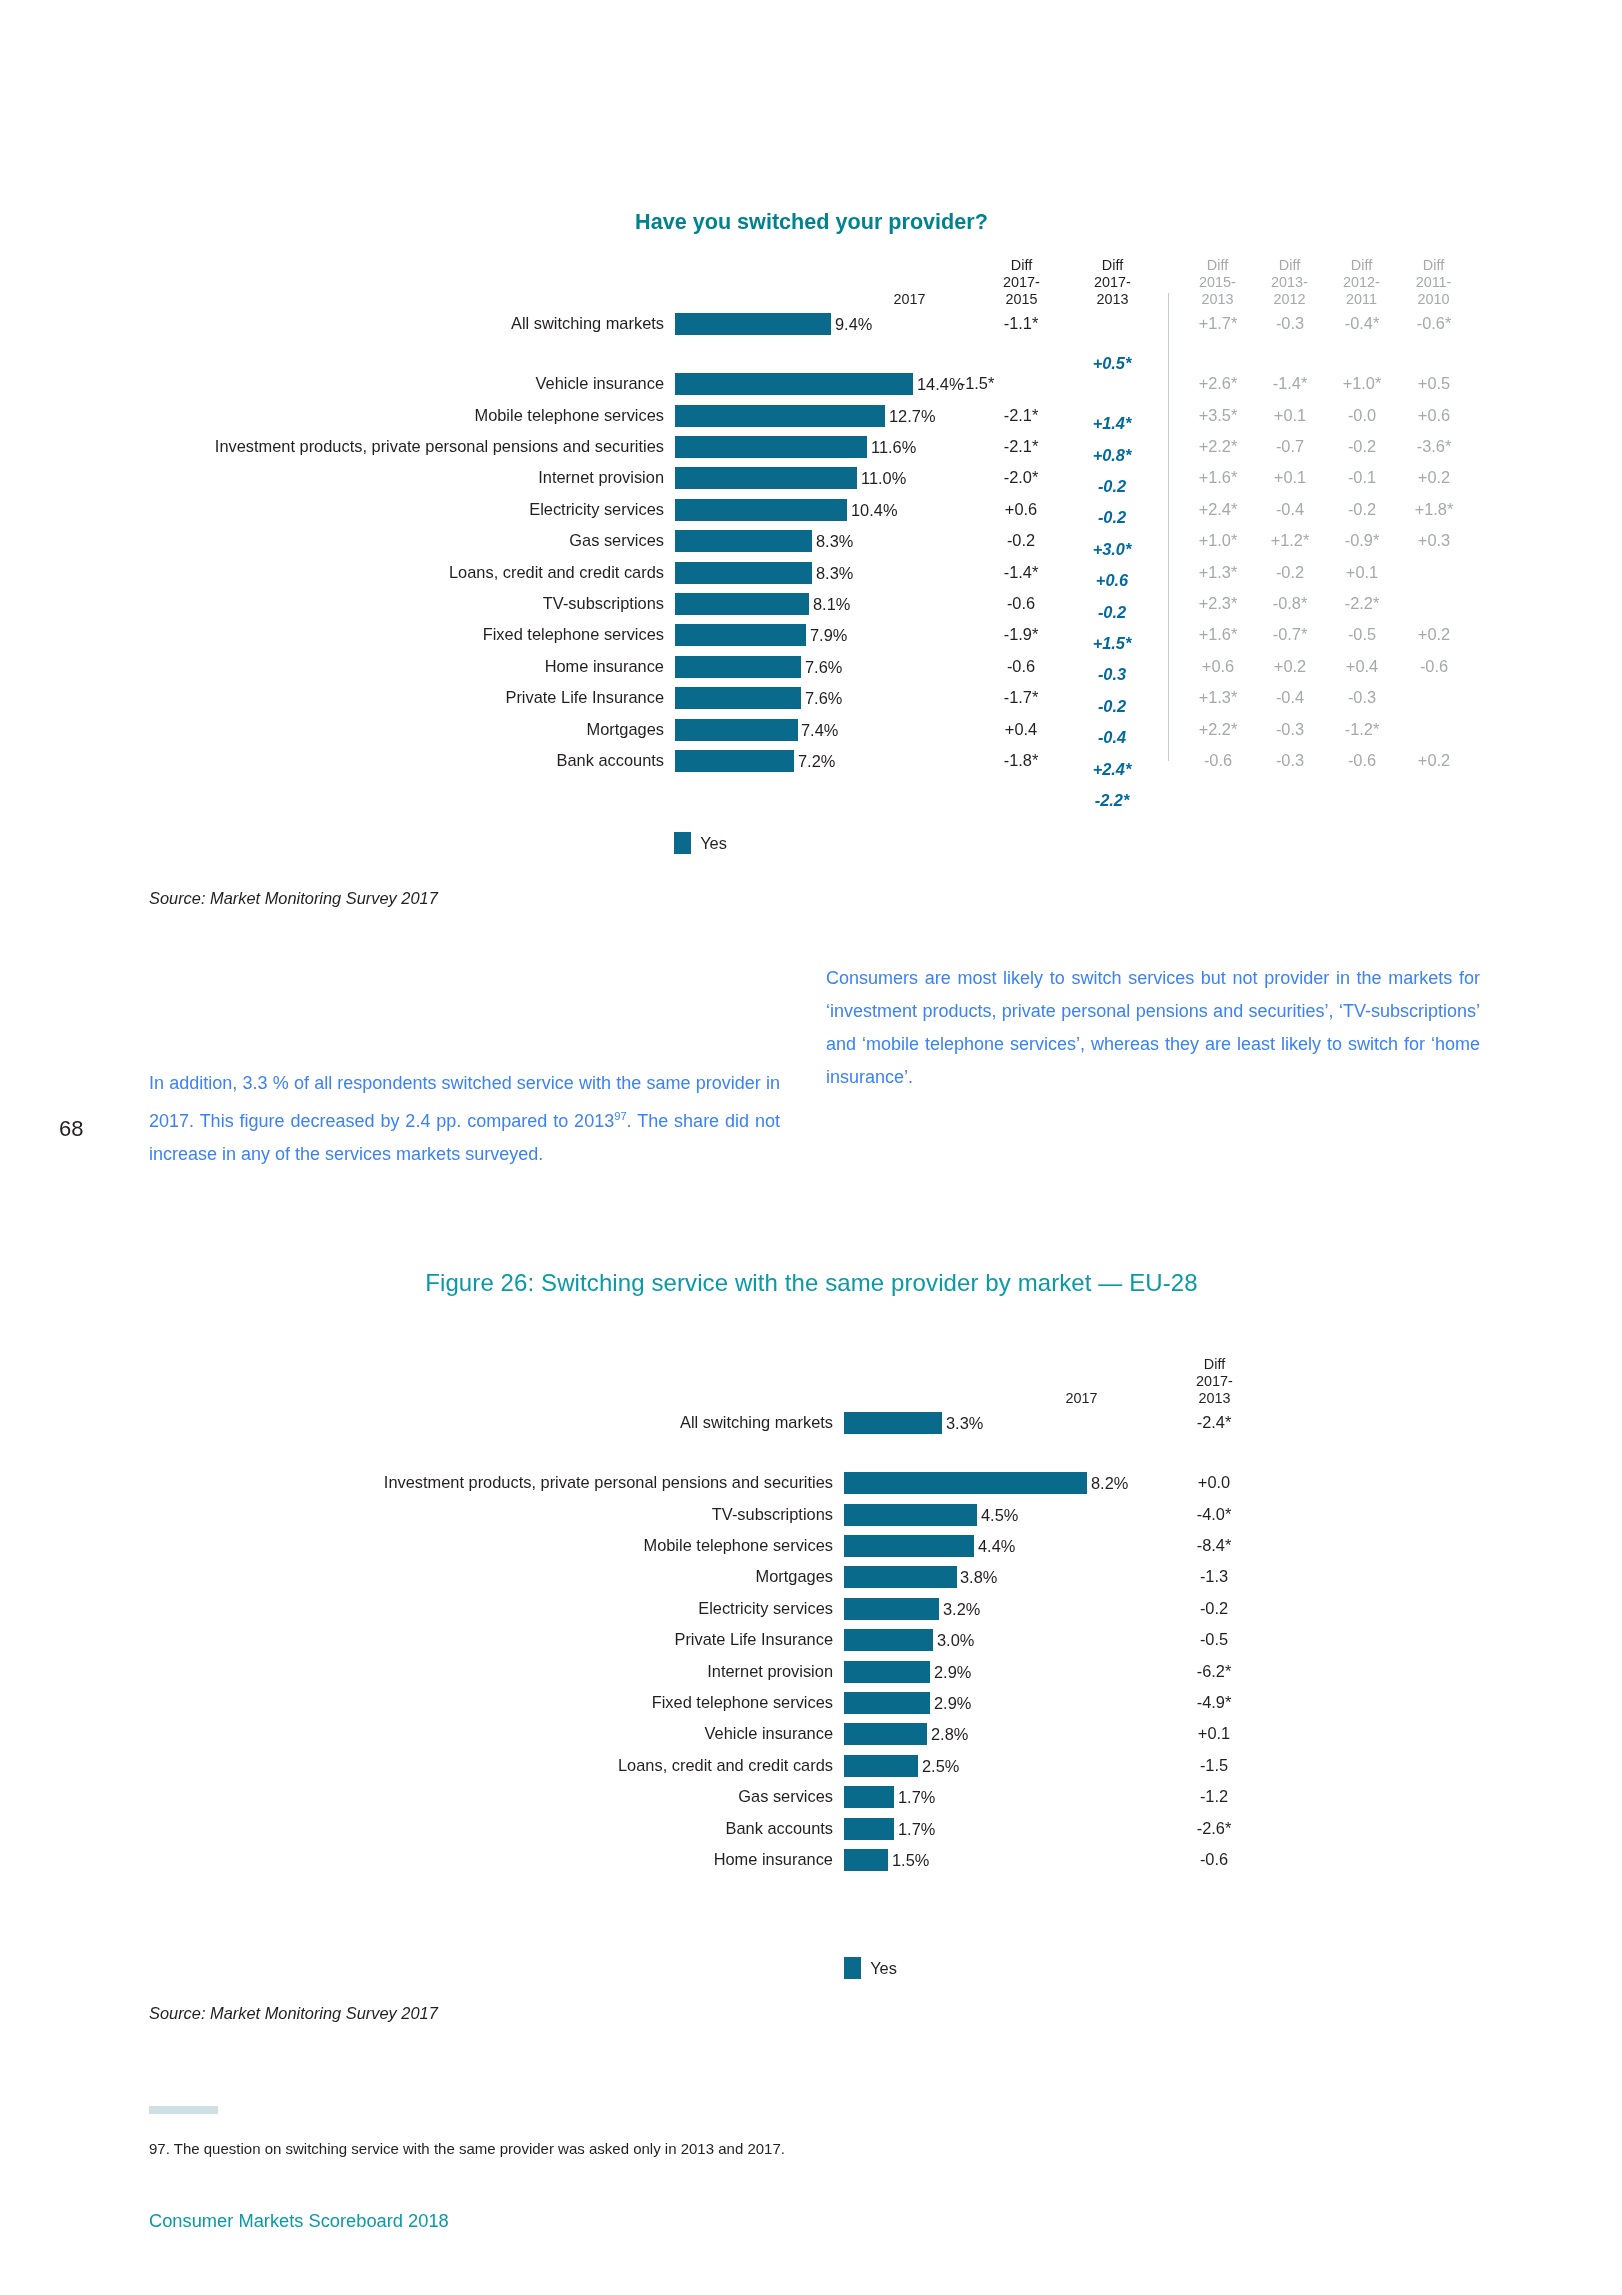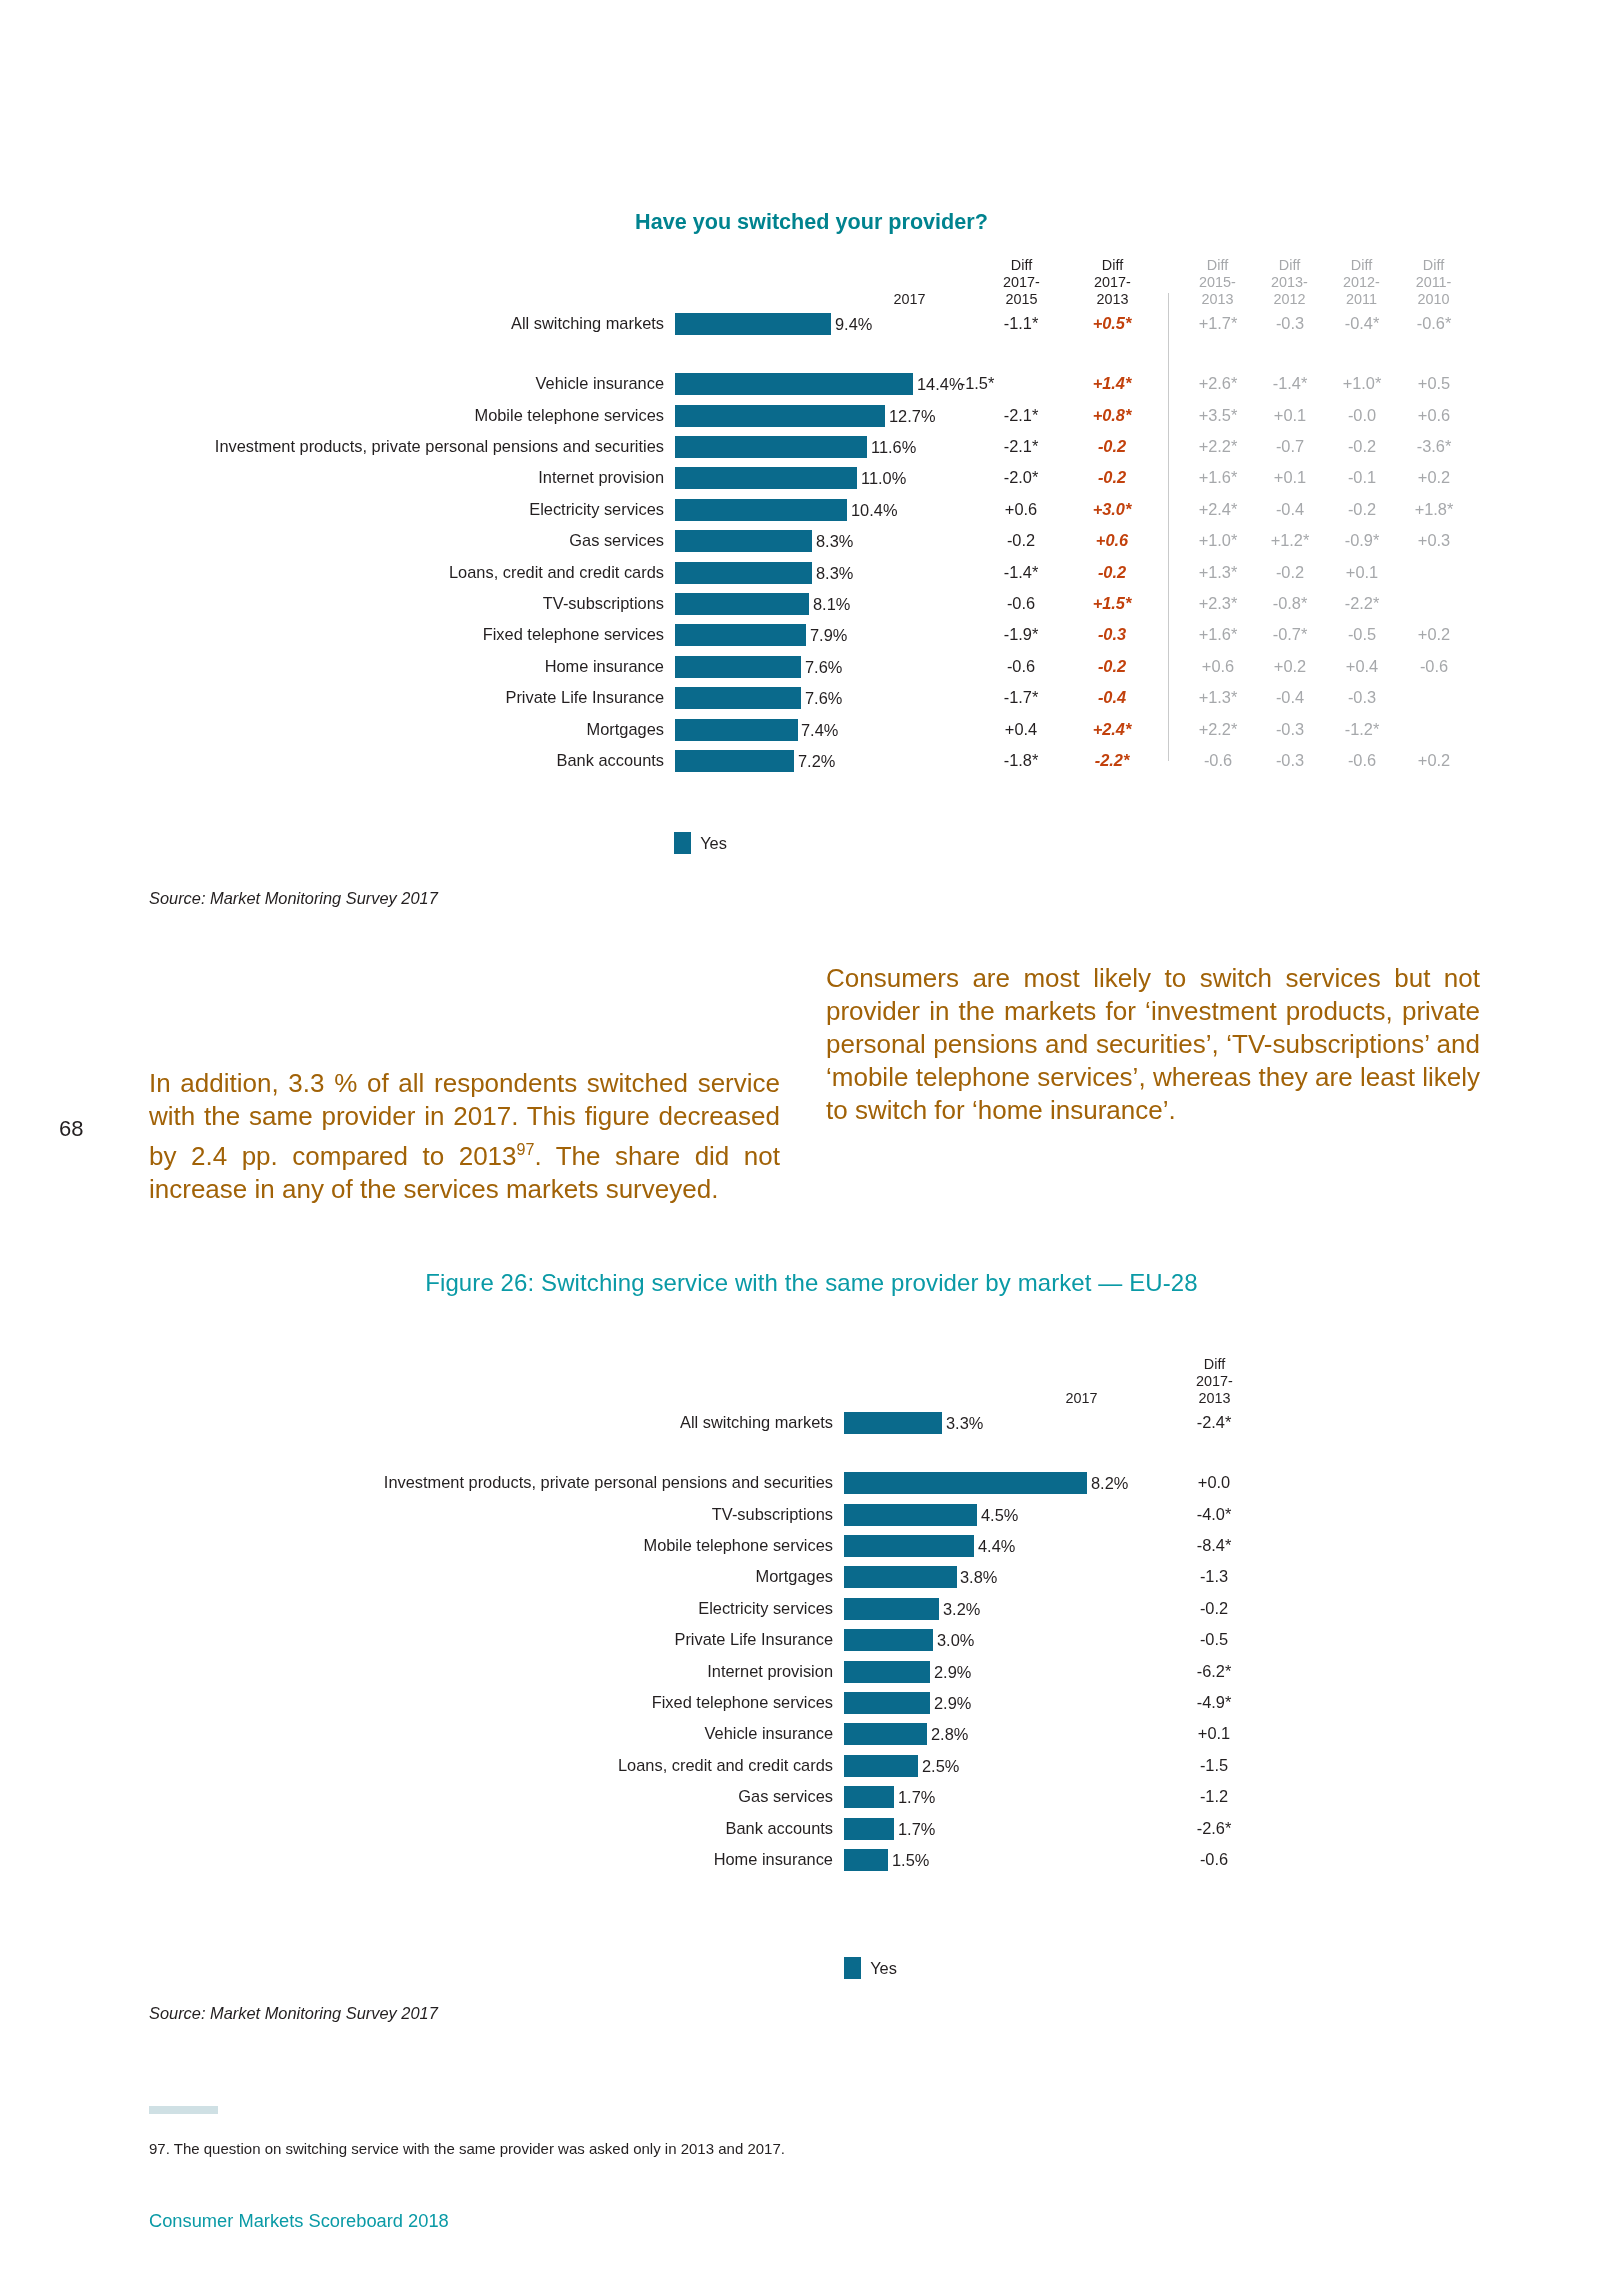--- a/index.html
+++ b/index.html
@@ -44,42 +44,42 @@
   }
   .bar-val{
     position:absolute;top:0;height:22px;line-height:22px;font-size:16.4px;
     color:#231f20;white-space:nowrap;
   }
   .diff{
     position:absolute;top:0;height:31px;line-height:31px;
     font-size:16.4px;text-align:center;white-space:nowrap;
   }
   .diff.d1{color:#231f20;}
-  .diff.d2{color:#c2410c;font-style:italic;font-weight:600;}
+  .diff.d2{color:#0369a1;font-style:italic;font-weight:600;margin-top:40px;}
   .diff.dm{color:#a6a8ab;}
 
   .sep{position:absolute;width:1.3px;background:#c9cacb;}
 
   
   .legend{position:absolute;display:flex;align-items:center;gap:9.2px;}
   .legend-swatch{width:17px;height:22px;background:#0a6a8c;display:block;}
   .legend-label{font-size:16.4px;color:#231f20;}
 
   
   .source{
     position:absolute;font-size:16.4px;font-style:italic;color:#231f20;
   }
 
   
   .col-head{
     position:absolute;color:#0a9aa6;font-size:22px;font-style:italic;
     font-weight:bold;line-height:33px;
   }
   .col-body{
-    position:absolute;font-size:26px;line-height:33px;color:#a16207;
+    position:absolute;font-size:18px;line-height:33px;color:#3b82f6;
     text-align:justify;
   }
   sup{font-size:.62em;vertical-align:super;}
 
   .page-no{
     position:absolute;font-size:22px;color:#231f20;
   }
 
   .rule{position:absolute;height:7.9px;width:69px;background:#cfe0e4;}
   .footnote{position:absolute;font-size:15px;color:#231f20;}

